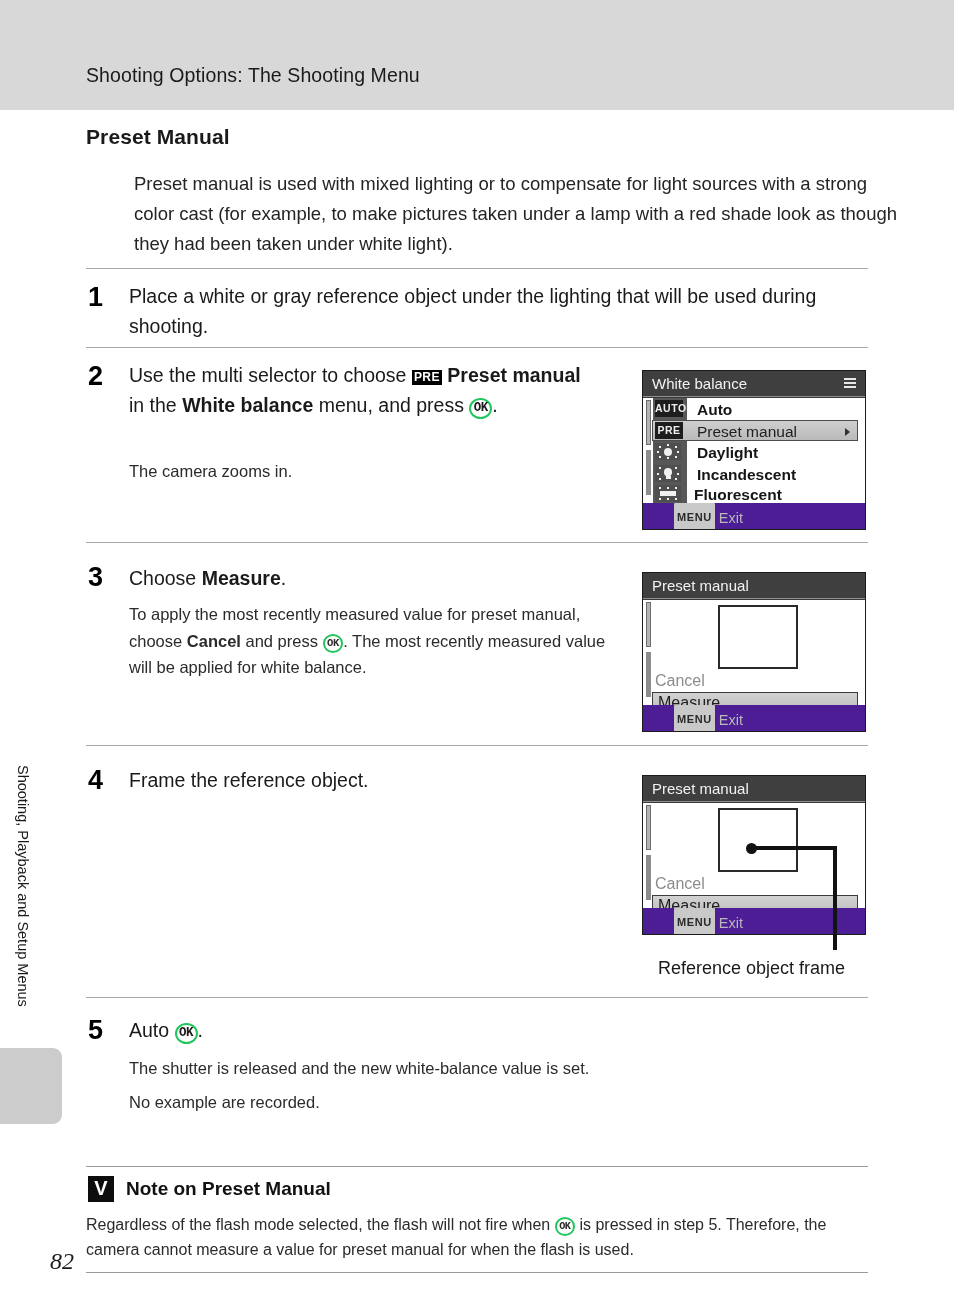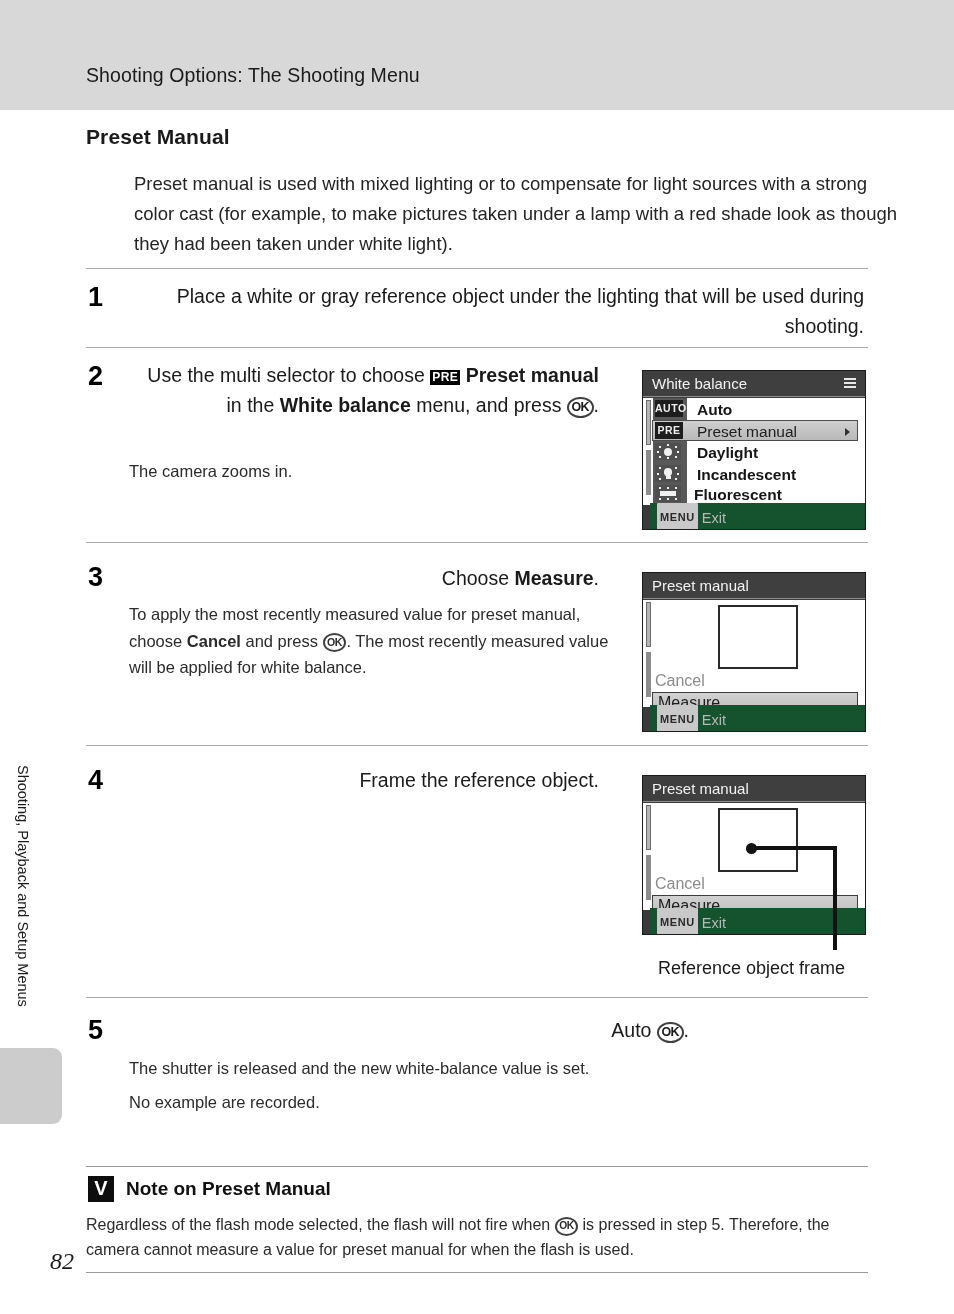--- a/index.html
+++ b/index.html
@@ -116,42 +116,41 @@
     font-size: 27px;
     font-weight: bold;
     color: #000;
     font-family: "Liberation Sans", sans-serif;
   }
   .step-head {
     position: absolute;
     font-size: 19.5px;
     line-height: 30px;
     color: #1a1a1a;
-    text-align: right;
   }
   .step-body {
     position: absolute;
     font-size: 16.5px;
     line-height: 26.5px;
     color: #2b2b2b;
   }
   b { font-weight: bold; }
 
   
   .ok-glyph {
     display: inline-block;
-    border: 2px solid #404040;
+    border: 2px solid #22c55e;
     border-radius: 50%;
     font-size: 0.64em;
     font-weight: bold;
     line-height: 1;
     padding: 2px 2.5px 2.5px 2.5px;
     letter-spacing: -0.5px;
     vertical-align: 0.08em;
-    font-family: Liberation Sans, sans-serif;
+    font-family: Liberation Mono, monospace;
   }
   
   .pre-glyph {
     display: inline-block;
     background: #000;
     color: #fff;
     font-size: 0.62em;
     font-weight: bold;
     letter-spacing: 0.4px;
     padding: 1px 2px 1px 2px;
@@ -200,28 +199,29 @@
   .lcd-body {
     position: absolute;
     left: 0;
     top: 27px;
     width: 100%;
     height: 107px;
     background: #ffffff;
   }
   .lcd-footer {
     position: absolute;
-    left: 7px;
+    left: 0;
     bottom: 0;
     width: 100%;
     height: 26px;
-    background: #14532d;
+    background: #4c1d95;
     color: #b8b8b8;
     font-size: 14.5px;
     line-height: 26px;
+    padding-left: 24px;
   }
   .menu-tag {
     display: inline-block;
     background: #c9c9c9;
     color: #2a2a2a;
     font-size: 11px;
     font-weight: bold;
     letter-spacing: 0.6px;
     padding: 1px 3px;
     margin: 0 4px 0 7px;

